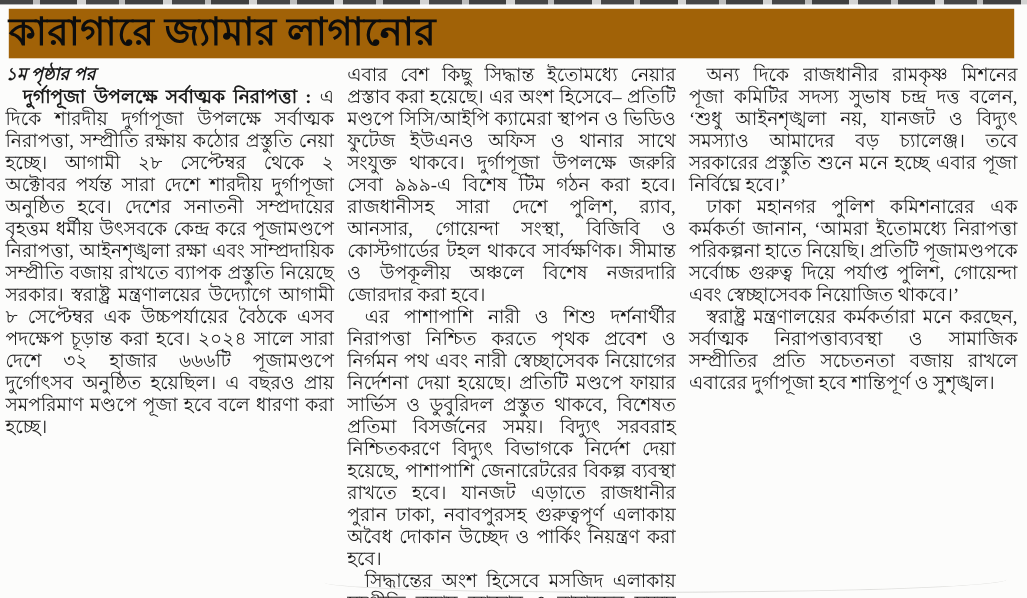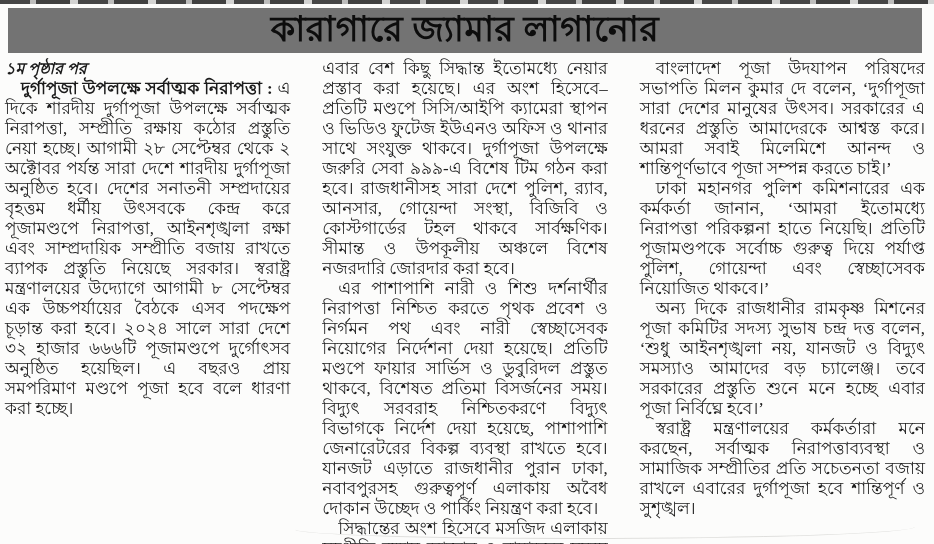--- a/index.html
+++ b/index.html
@@ -12,31 +12,31 @@
   
   .top-crop-line{
     position:absolute;top:0;left:0;width:100%;height:4px;
     background:repeating-linear-gradient(90deg,
       #262626 0 30px, rgba(40,40,40,.35) 30px 36px,
       #1f1f1f 36px 70px, rgba(60,60,60,.25) 70px 78px);
     opacity:.85;
   }
   .headline-band{
     position:absolute;left:8px;right:12px;top:8px;height:45px;
-    background:#737373;
-    display:flex;align-items:center;justify-content:center;
+    background:#a16207;
+    display:flex;align-items:center;justify-content:flex-start;
   }
   .headline{
     font-size:35px;font-weight:bold;letter-spacing:.5px;
     color:#0d0d0d;line-height:1;white-space:nowrap;
     transform:translateY(-1px);
   }
   .article{
     position:absolute;left:5px;right:9px;top:59px;bottom:0;
-    display:flex;gap:32px;
+    display:flex;gap:12px;
   }
   .col{
     flex:1 1 0;min-width:0;
     font-size:17px;line-height:20px;
     text-align:justify;
   }
   .para{margin:0;}
   .para.indent{text-indent:16px;}
   .para.note{
     font-weight:bold;font-style:italic;
@@ -64,20 +64,19 @@
   <div class="col">
       <p class="para note">১ম পৃষ্ঠার পর</p>
       <p class="para indent"><b class="lead">দুর্গাপূজা উপলক্ষে সর্বাত্মক নিরাপত্তা : </b>এ দিকে শারদীয় দুর্গাপূজা উপলক্ষে সর্বাত্মক নিরাপত্তা, সম্প্রীতি রক্ষায় কঠোর প্রস্তুতি নেয়া হচ্ছে। আগামী ২৮ সেপ্টেম্বর থেকে ২ অক্টোবর পর্যন্ত সারা দেশে শারদীয় দুর্গাপূজা অনুষ্ঠিত হবে। দেশের সনাতনী সম্প্রদায়ের বৃহত্তম ধর্মীয় উৎসবকে কেন্দ্র করে পূজামণ্ডপে নিরাপত্তা, আইনশৃঙ্খলা রক্ষা এবং সাম্প্রদায়িক সম্প্রীতি বজায় রাখতে ব্যাপক প্রস্তুতি নিয়েছে সরকার। স্বরাষ্ট্র মন্ত্রণালয়ের উদ্যোগে আগামী ৮ সেপ্টেম্বর এক উচ্চপর্যায়ের বৈঠকে এসব পদক্ষেপ চূড়ান্ত করা হবে। ২০২৪ সালে সারা দেশে ৩২ হাজার ৬৬৬টি পূজামণ্ডপে দুর্গোৎসব অনুষ্ঠিত হয়েছিল। এ বছরও প্রায় সমপরিমাণ মণ্ডপে পূজা হবে বলে ধারণা করা হচ্ছে।</p>
     </div>
   <div class="col">
       <p class="para">এবার বেশ কিছু সিদ্ধান্ত ইতোমধ্যে নেয়ার প্রস্তাব করা হয়েছে। এর অংশ হিসেবে– প্রতিটি মণ্ডপে সিসি/আইপি ক্যামেরা স্থাপন ও ভিডিও ফুটেজ ইউএনও অফিস ও থানার সাথে সংযুক্ত থাকবে। দুর্গাপূজা উপলক্ষে জরুরি সেবা ৯৯৯-এ বিশেষ টিম গঠন করা হবে। রাজধানীসহ সারা দেশে পুলিশ, র‍্যাব, আনসার, গোয়েন্দা সংস্থা, বিজিবি ও কোস্টগার্ডের টহল থাকবে সার্বক্ষণিক। সীমান্ত ও উপকূলীয় অঞ্চলে বিশেষ নজরদারি জোরদার করা হবে।</p>
       <p class="para indent">এর পাশাপাশি নারী ও শিশু দর্শনার্থীর নিরাপত্তা নিশ্চিত করতে পৃথক প্রবেশ ও নির্গমন পথ এবং নারী স্বেচ্ছাসেবক নিয়োগের নির্দেশনা দেয়া হয়েছে। প্রতিটি মণ্ডপে ফায়ার সার্ভিস ও ডুবুরিদল প্রস্তুত থাকবে, বিশেষত প্রতিমা বিসর্জনের সময়। বিদ্যুৎ সরবরাহ নিশ্চিতকরণে বিদ্যুৎ বিভাগকে নির্দেশ দেয়া হয়েছে, পাশাপাশি জেনারেটরের বিকল্প ব্যবস্থা রাখতে হবে। যানজট এড়াতে রাজধানীর পুরান ঢাকা, নবাবপুরসহ গুরুত্বপূর্ণ এলাকায় অবৈধ দোকান উচ্ছেদ ও পার্কিং নিয়ন্ত্রণ করা হবে।</p>
       <p class="para indent">সিদ্ধান্তের অংশ হিসেবে মসজিদ এলাকায় সম্প্রীতি রক্ষায় আজান ও নামাজের সময়ে মাইকের ব্যবহার বন্ধ রাখতে পূজা উদযাপন কমিটিকে অনুরোধ জানানো হয়েছে। আইনশৃঙ্খলাবাহিনীর</p>
     </div>
   <div class="col">
-      <p class="para indent">বাংলাদেশ পূজা উদযাপন পরিষদের সভাপতি মিলন কুমার দে বলেন, ‘দুর্গাপূজা সারা দেশের মানুষের উৎসব। সরকারের এ ধরনের প্রস্তুতি আমাদেরকে আশ্বস্ত করে। আমরা সবাই মিলেমিশে আনন্দ ও শান্তিপূর্ণভাবে পূজা সম্পন্ন করতে চাই।’</p>
+      <p class="para indent">অন্য দিকে রাজধানীর রামকৃষ্ণ মিশনের পূজা কমিটির সদস্য সুভাষ চন্দ্র দত্ত বলেন, ‘শুধু আইনশৃঙ্খলা নয়, যানজট ও বিদ্যুৎ সমস্যাও আমাদের বড় চ্যালেঞ্জ। তবে সরকারের প্রস্তুতি শুনে মনে হচ্ছে এবার পূজা নির্বিঘ্নে হবে।’</p>
       <p class="para indent">ঢাকা মহানগর পুলিশ কমিশনারের এক কর্মকর্তা জানান, ‘আমরা ইতোমধ্যে নিরাপত্তা পরিকল্পনা হাতে নিয়েছি। প্রতিটি পূজামণ্ডপকে সর্বোচ্চ গুরুত্ব দিয়ে পর্যাপ্ত পুলিশ, গোয়েন্দা এবং স্বেচ্ছাসেবক নিয়োজিত থাকবে।’</p>
-      <p class="para indent">অন্য দিকে রাজধানীর রামকৃষ্ণ মিশনের পূজা কমিটির সদস্য সুভাষ চন্দ্র দত্ত বলেন, ‘শুধু আইনশৃঙ্খলা নয়, যানজট ও বিদ্যুৎ সমস্যাও আমাদের বড় চ্যালেঞ্জ। তবে সরকারের প্রস্তুতি শুনে মনে হচ্ছে এবার পূজা নির্বিঘ্নে হবে।’</p>
       <p class="para indent">স্বরাষ্ট্র মন্ত্রণালয়ের কর্মকর্তারা মনে করছেন, সর্বাত্মক নিরাপত্তাব্যবস্থা ও সামাজিক সম্প্রীতির প্রতি সচেতনতা বজায় রাখলে এবারের দুর্গাপূজা হবে শান্তিপূর্ণ ও সুশৃঙ্খল।</p>
     </div>
 </div>
 
 <div class="bottom-scan-curve"></div>
 
 </body></html>

